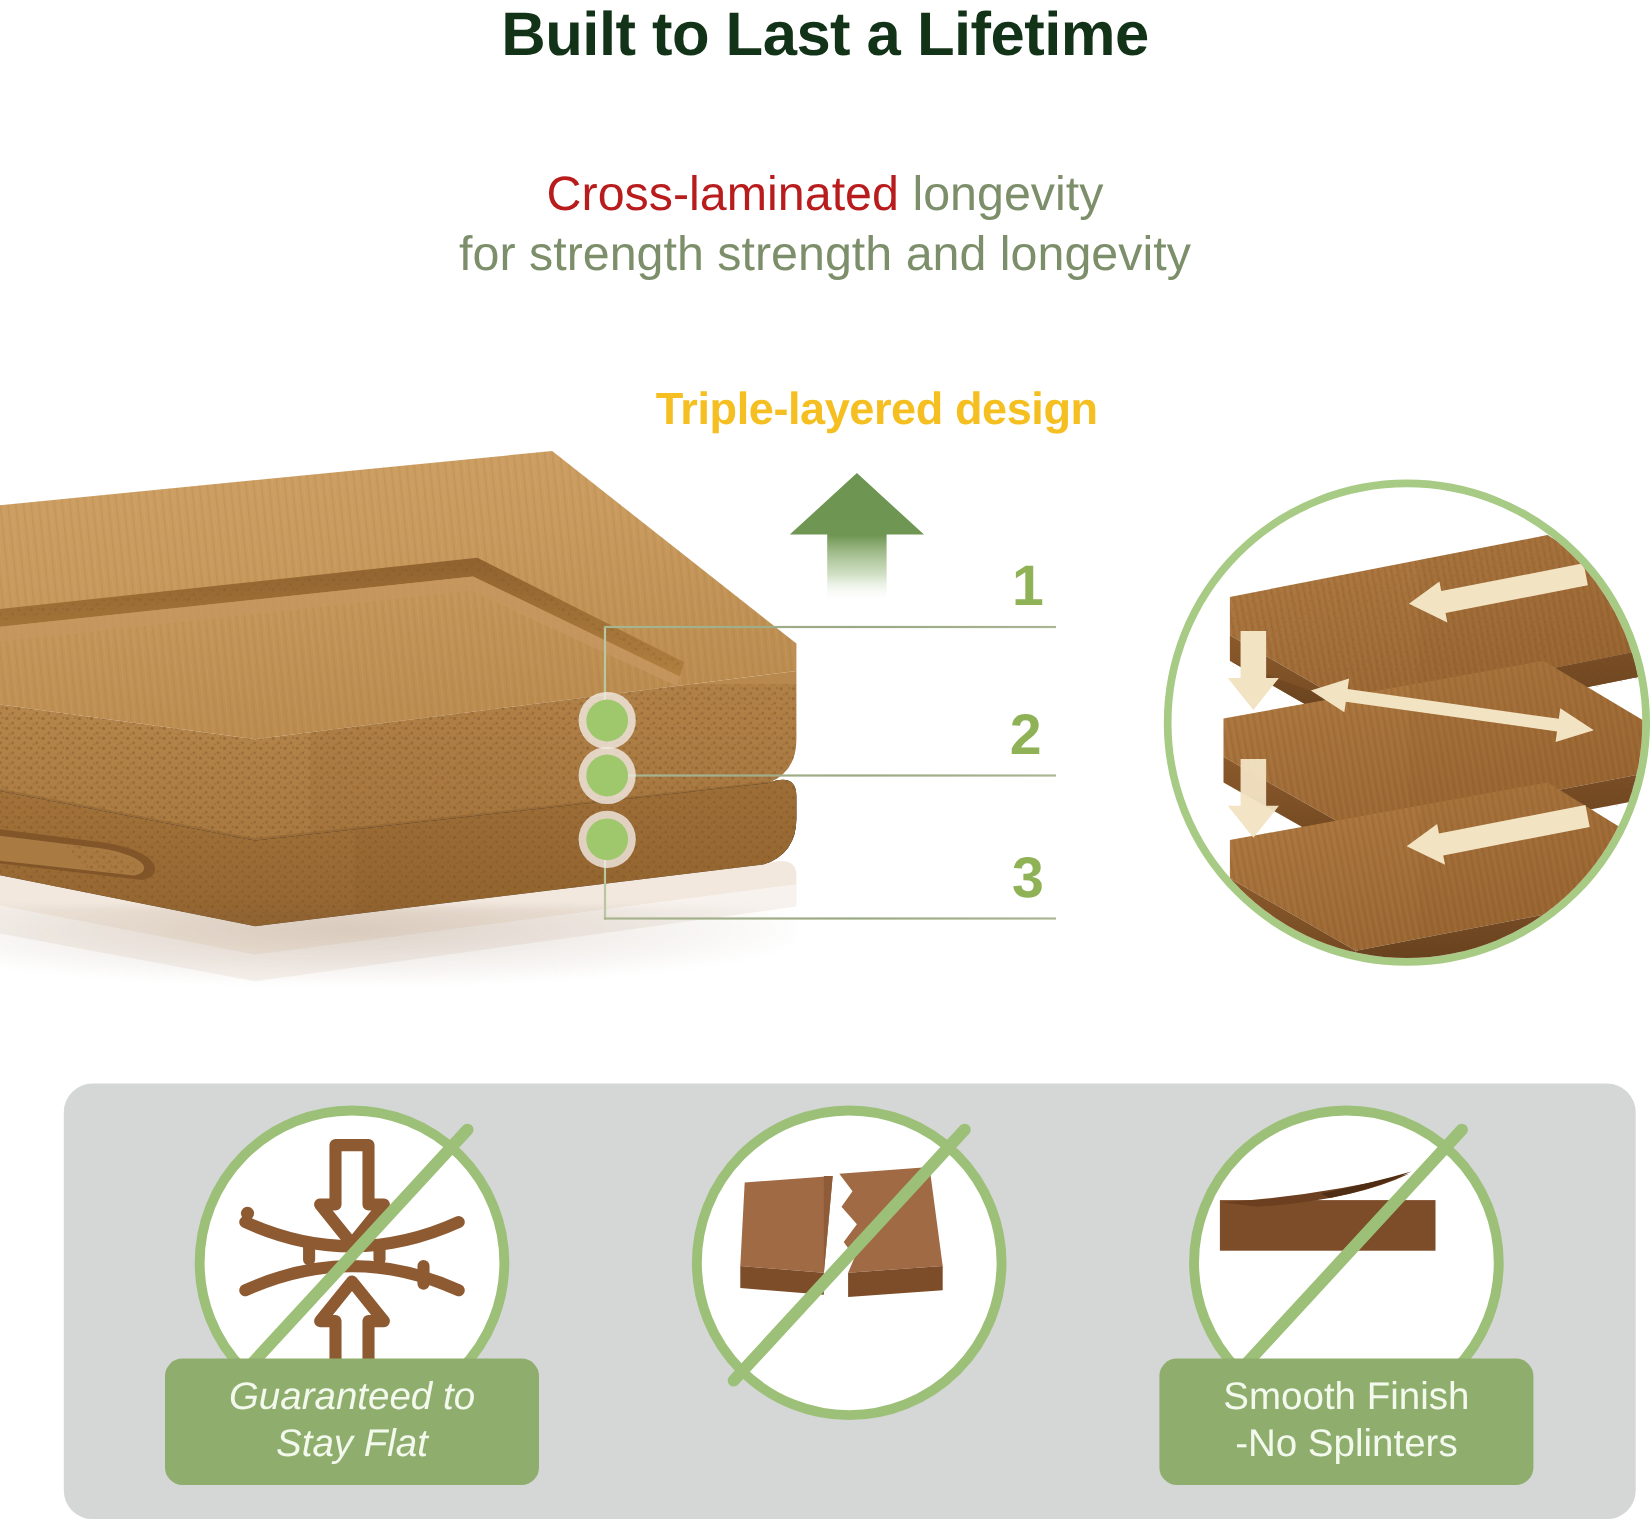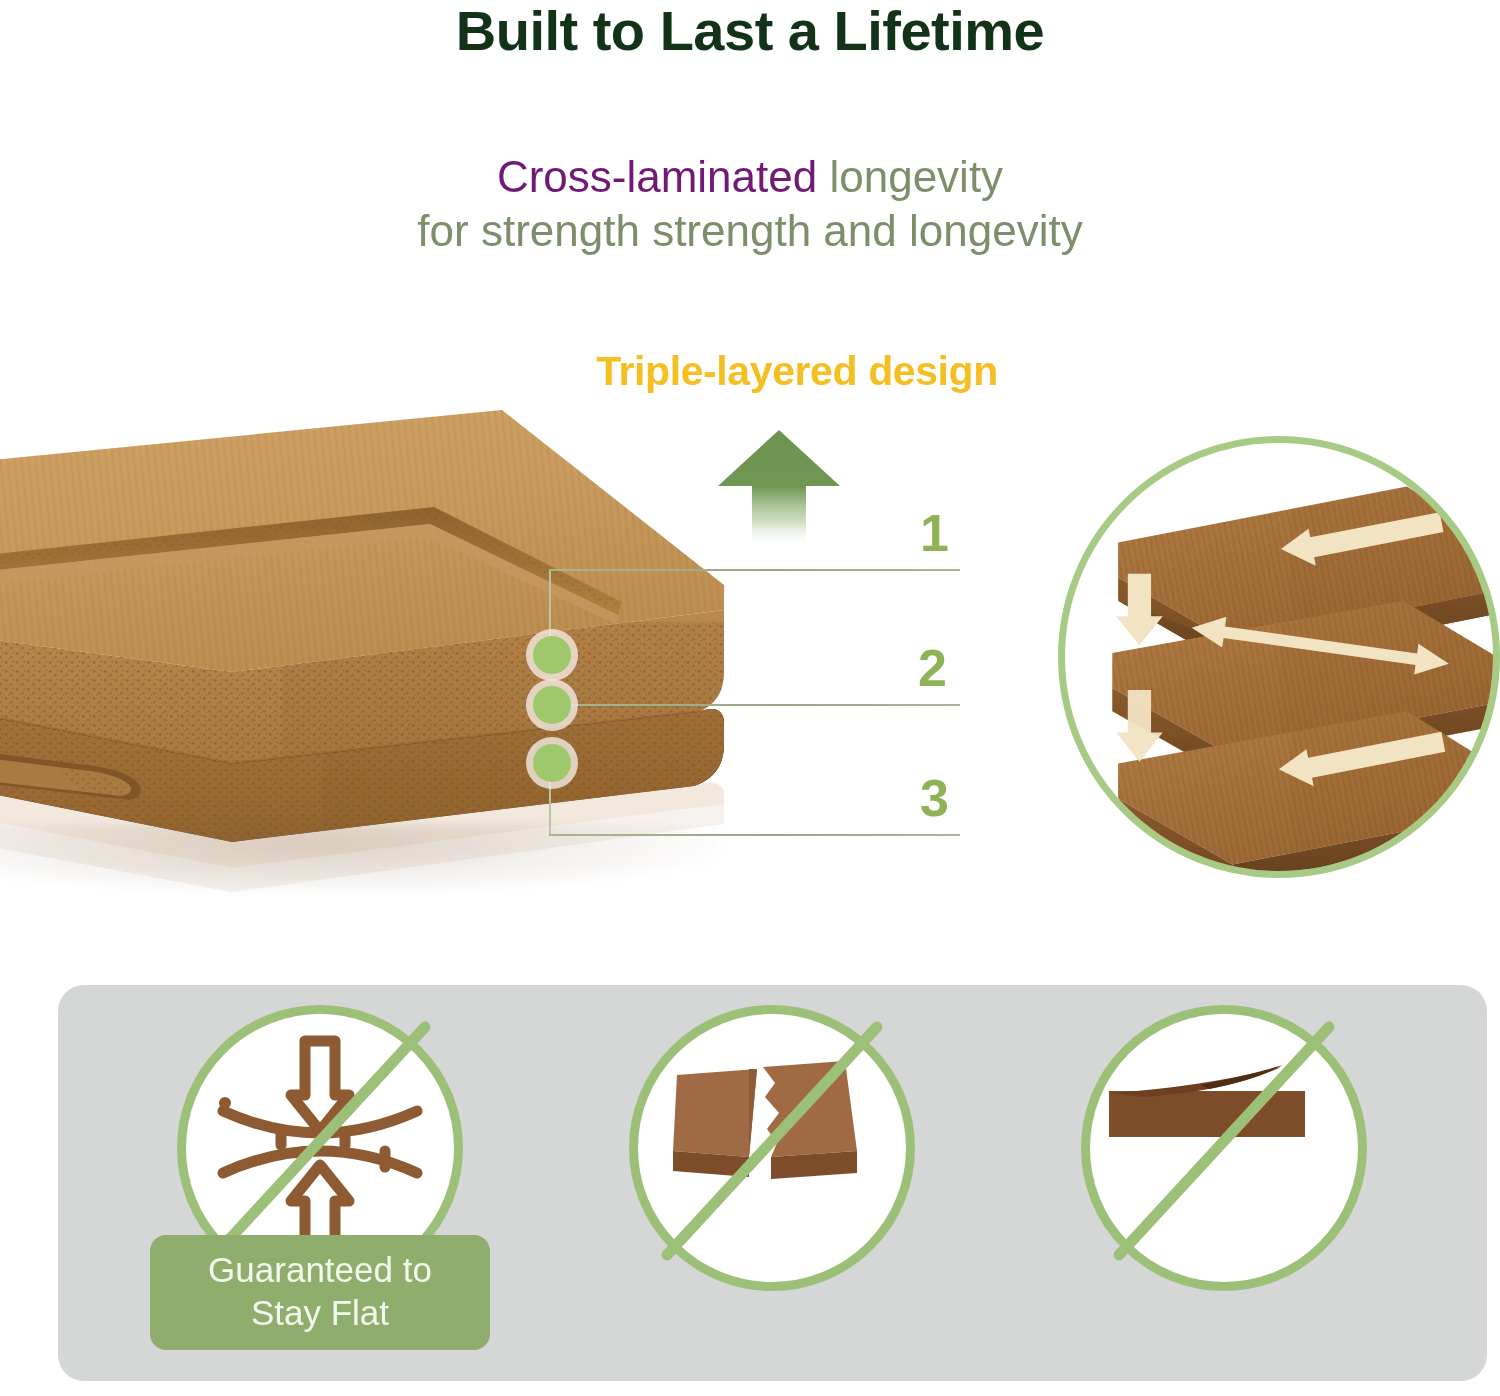--- a/index.html
+++ b/index.html
@@ -16,21 +16,21 @@
     position:absolute; left:0; top:2px; width:1500px;
     text-align:center;
     font-size:56px; font-weight:bold; line-height:1.05;
     color:#123318; letter-spacing:-0.5px;
   }
   .subline {
     position:absolute; left:0; top:150px; width:1500px;
     text-align:center; line-height:1.22;
     font-size:44px; color:#7d8f6a; font-weight:normal;
   }
-  .subline .hl { color:#701a75; }
+  .subline .hl { color:#b91c1c; }
   .subline .l2 { display:block; }
 
   
   .triple-heading {
     position:absolute; left:0; top:348px; width:1500px;
     text-align:center; font-size:41px; font-weight:bold;
     color:#f5bf22; letter-spacing:-0.4px;
     transform:translateX(47px);
   }
 
@@ -301,21 +301,21 @@
         <path d="M72 142 L96 142 L96 186 L108 186 L84 216 L60 186 L72 186 Z" fill="#f2e3c3"></path>
       </g>
       <g>
         <path d="M72 262 L96 262 L96 306 L108 306 L84 336 L60 306 L72 306 Z" fill="#f2e3c3" opacity="0.95"></path>
       </g>
     </svg>
   </div>
 
   <div class="feature-panel">
 
-    <div class="feature-card" style="left:52px;">
+    <div class="feature-card" style="left:52px;font-style:italic;">
       <div class="feature-circle"></div>
       <svg class="slash" viewBox="0 0 286 286">
         <g fill="none" stroke="#8d5a32" stroke-width="11" stroke-linecap="round" stroke-linejoin="round">
 
           <path d="M128 36 L158 36 L158 90 L172 90 L143 126 L114 90 L128 90 Z"></path>
 
           <path d="M128 250 L158 250 L158 196 L172 196 L143 160 L114 196 L128 196 Z"></path>
 
           <path d="M46 106 Q143 150 240 106"></path>
 
@@ -352,17 +352,19 @@
       <div class="feature-circle"></div>
       <svg class="slash" viewBox="0 0 286 286">
 
         <rect x="28" y="86" width="196" height="46" fill="#7d4c28"></rect>
 
         <path d="M30 88 Q120 82 200 62 Q150 86 62 92 Z" fill="#6b3f1f"></path>
         <path d="M120 80 Q168 70 202 60 Q170 76 128 84 Z" fill="#4f2d14"></path>
 
         <line x1="38" y1="250" x2="248" y2="22" stroke="#9dc078" stroke-width="11" stroke-linecap="round"></line>
       </svg>
+      <div class="feature-label">Smooth Finish
+-No Splinters</div>
     </div>
 
   </div>
 
 </div>
 
 </body></html>

